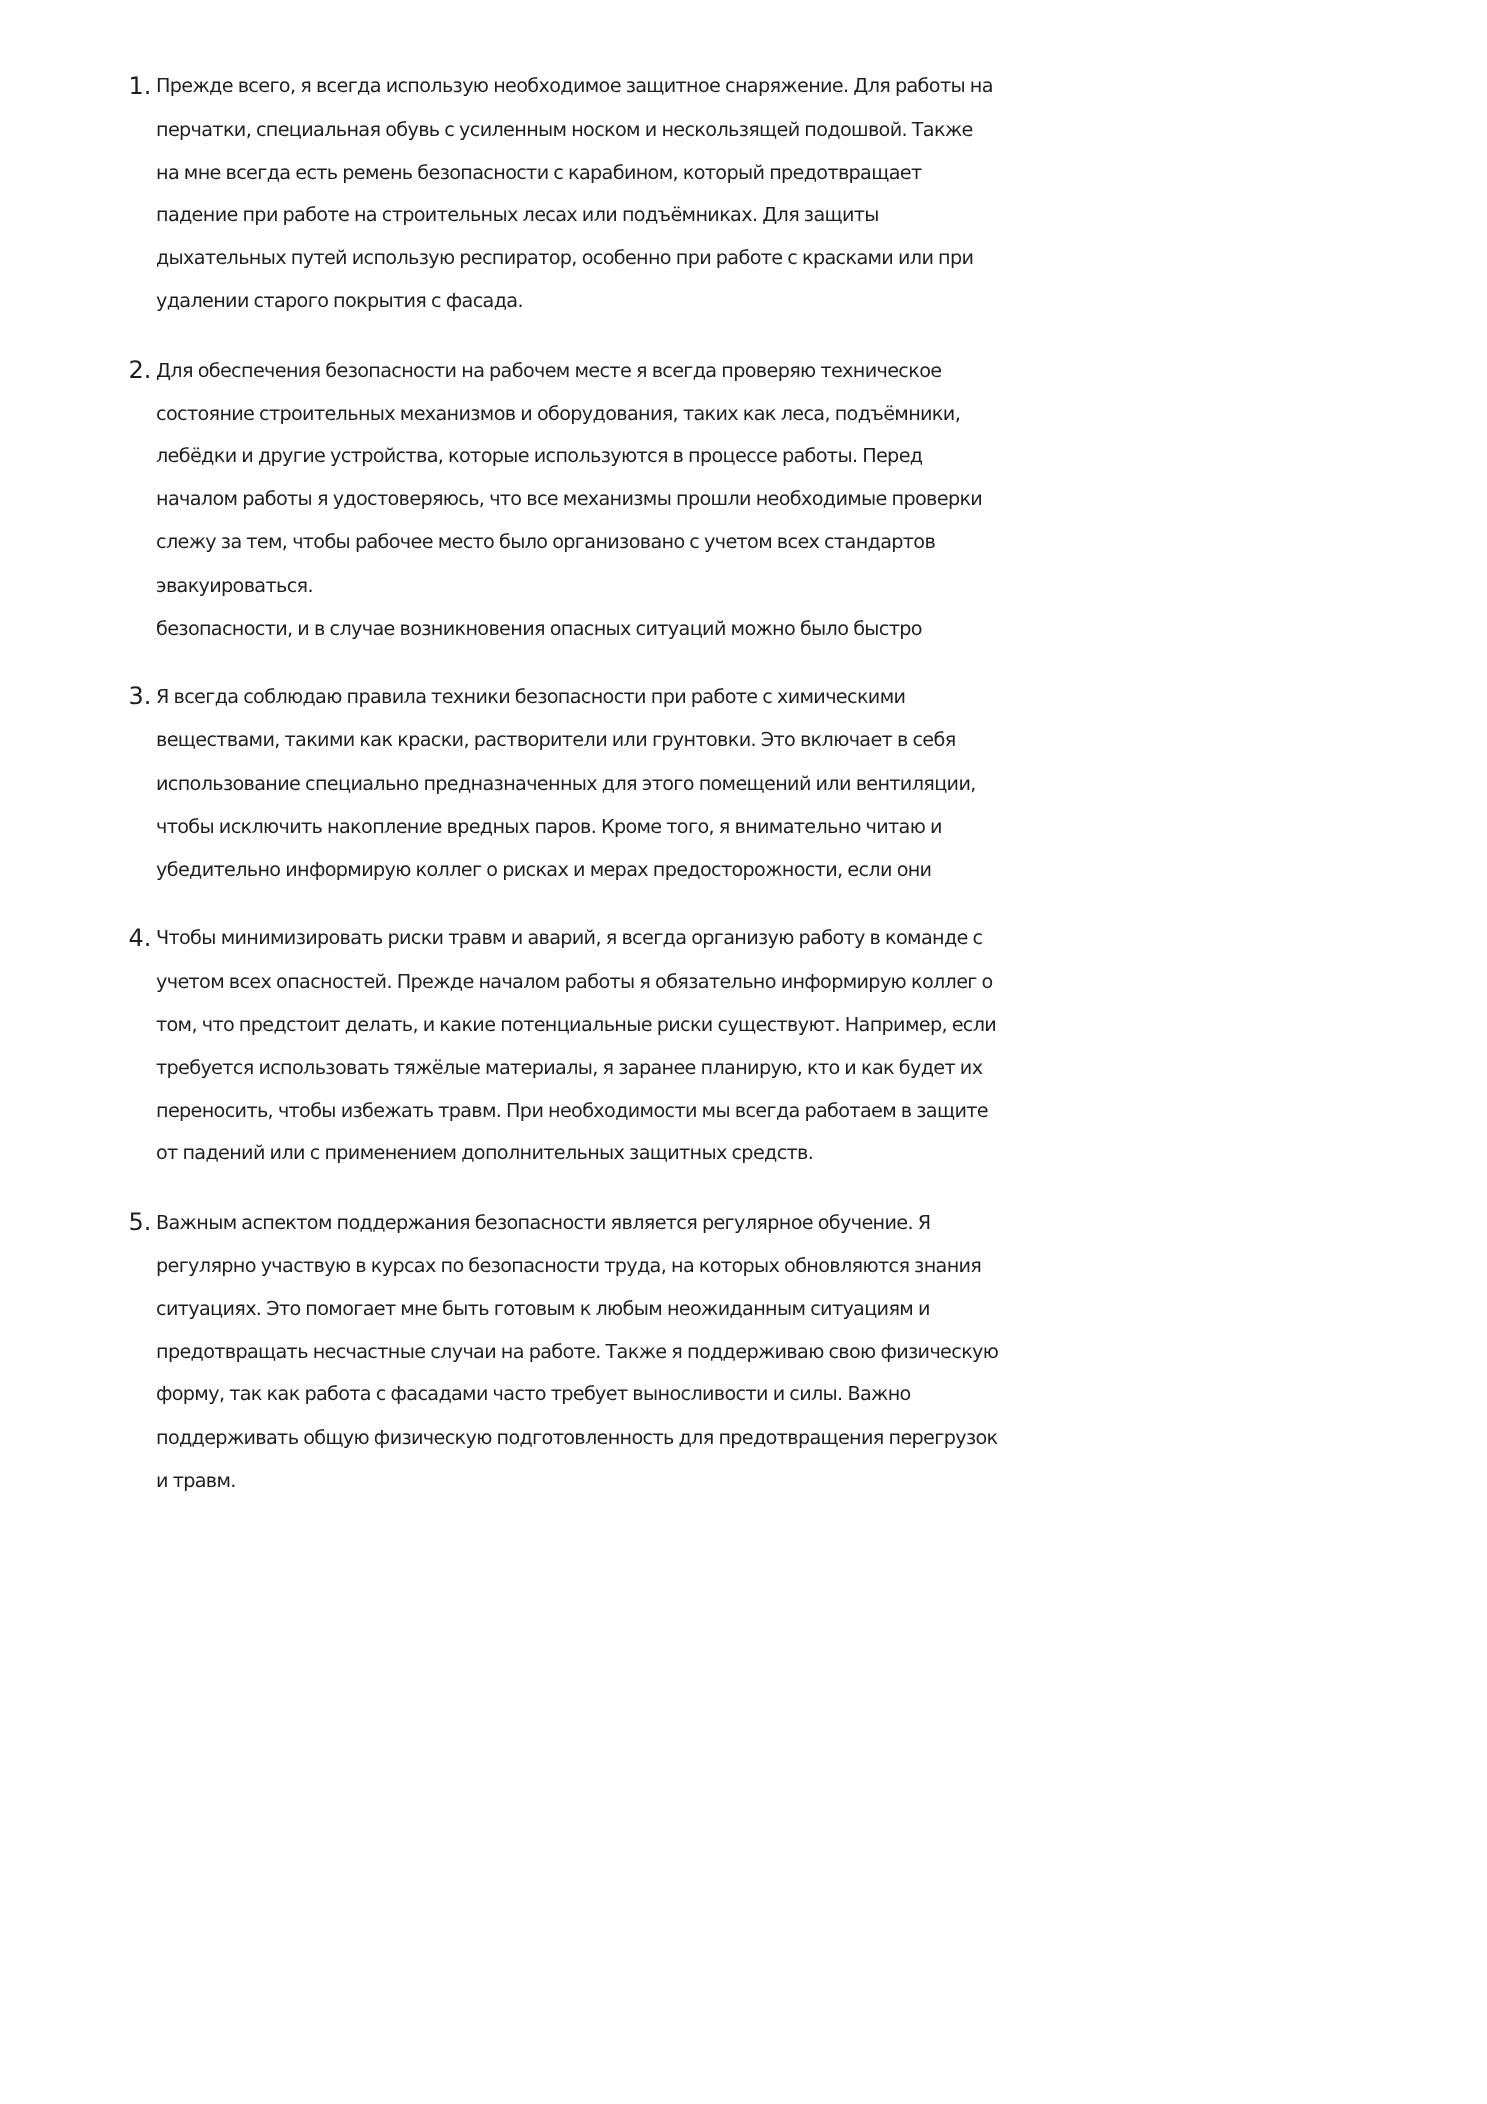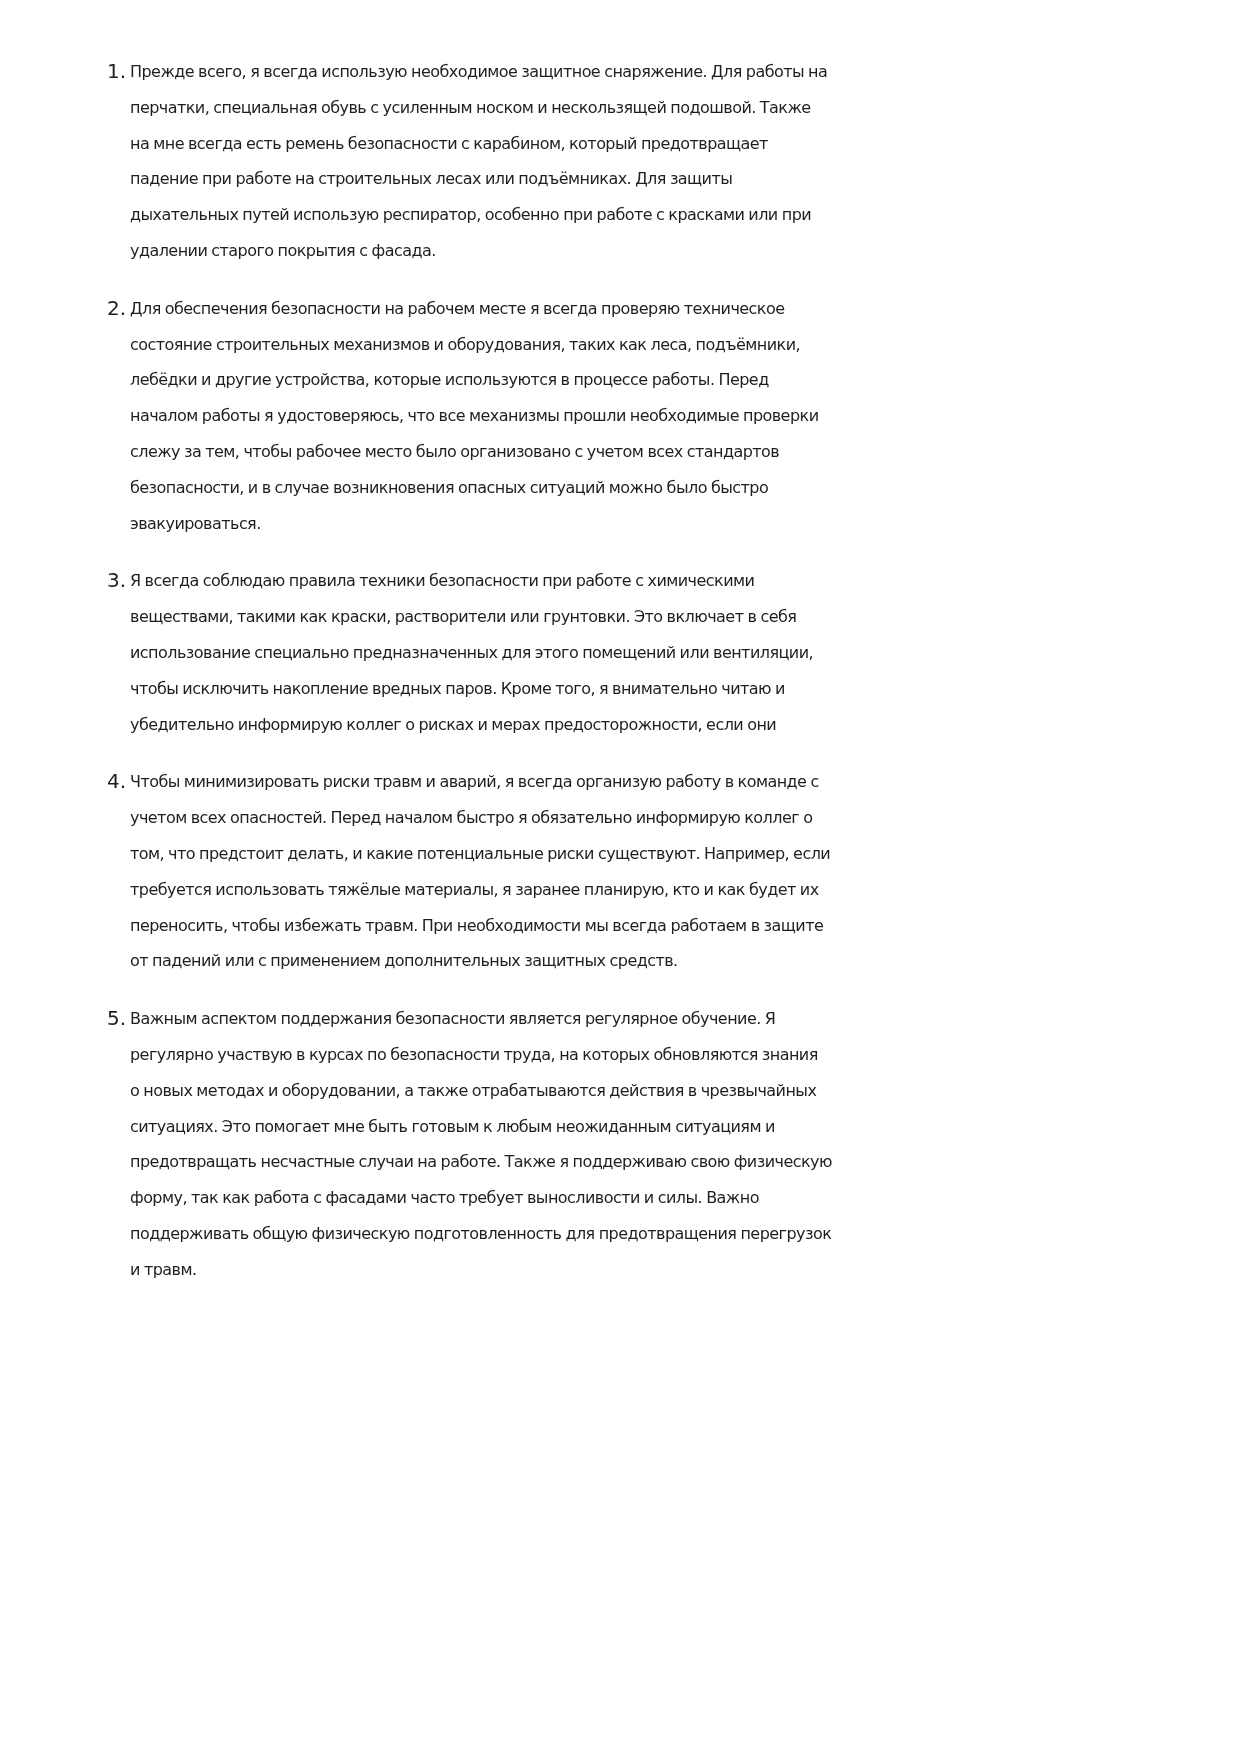--- a/index.html
+++ b/index.html
@@ -57,45 +57,44 @@
       <span class="line">дыхательных путей использую респиратор, особенно при работе с красками или при</span>
       <span class="line">удалении старого покрытия с фасада.</span>
     </li>
     <li class="item">
       <span class="num">2.</span>
       <span class="line">Для обеспечения безопасности на рабочем месте я всегда проверяю техническое</span>
       <span class="line">состояние строительных механизмов и оборудования, таких как леса, подъёмники,</span>
       <span class="line">лебёдки и другие устройства, которые используются в процессе работы. Перед</span>
       <span class="line">началом работы я удостоверяюсь, что все механизмы прошли необходимые проверки</span>
       <span class="line">слежу за тем, чтобы рабочее место было организовано с учетом всех стандартов</span>
+      <span class="line">эвакуироваться.</span>
       <span class="line">безопасности, и в случае возникновения опасных ситуаций можно было быстро</span>
-      <span class="line">эвакуироваться.</span>
     </li>
     <li class="item">
       <span class="num">3.</span>
       <span class="line">Я всегда соблюдаю правила техники безопасности при работе с химическими</span>
       <span class="line">веществами, такими как краски, растворители или грунтовки. Это включает в себя</span>
       <span class="line">использование специально предназначенных для этого помещений или вентиляции,</span>
       <span class="line">чтобы исключить накопление вредных паров. Кроме того, я внимательно читаю и</span>
       <span class="line">убедительно информирую коллег о рисках и мерах предосторожности, если они</span>
     </li>
     <li class="item">
       <span class="num">4.</span>
       <span class="line">Чтобы минимизировать риски травм и аварий, я всегда организую работу в команде с</span>
-      <span class="line">учетом всех опасностей. Перед началом быстро я обязательно информирую коллег о</span>
+      <span class="line">учетом всех опасностей. Прежде началом работы я обязательно информирую коллег о</span>
       <span class="line">том, что предстоит делать, и какие потенциальные риски существуют. Например, если</span>
       <span class="line">требуется использовать тяжёлые материалы, я заранее планирую, кто и как будет их</span>
       <span class="line">переносить, чтобы избежать травм. При необходимости мы всегда работаем в защите</span>
       <span class="line">от падений или с применением дополнительных защитных средств.</span>
     </li>
     <li class="item">
       <span class="num">5.</span>
       <span class="line">Важным аспектом поддержания безопасности является регулярное обучение. Я</span>
       <span class="line">регулярно участвую в курсах по безопасности труда, на которых обновляются знания</span>
-      <span class="line">о новых методах и оборудовании, а также отрабатываются действия в чрезвычайных</span>
       <span class="line">ситуациях. Это помогает мне быть готовым к любым неожиданным ситуациям и</span>
       <span class="line">предотвращать несчастные случаи на работе. Также я поддерживаю свою физическую</span>
       <span class="line">форму, так как работа с фасадами часто требует выносливости и силы. Важно</span>
       <span class="line">поддерживать общую физическую подготовленность для предотвращения перегрузок</span>
       <span class="line">и травм.</span>
     </li>
   </ol>
 </div>
 
 </body></html>

